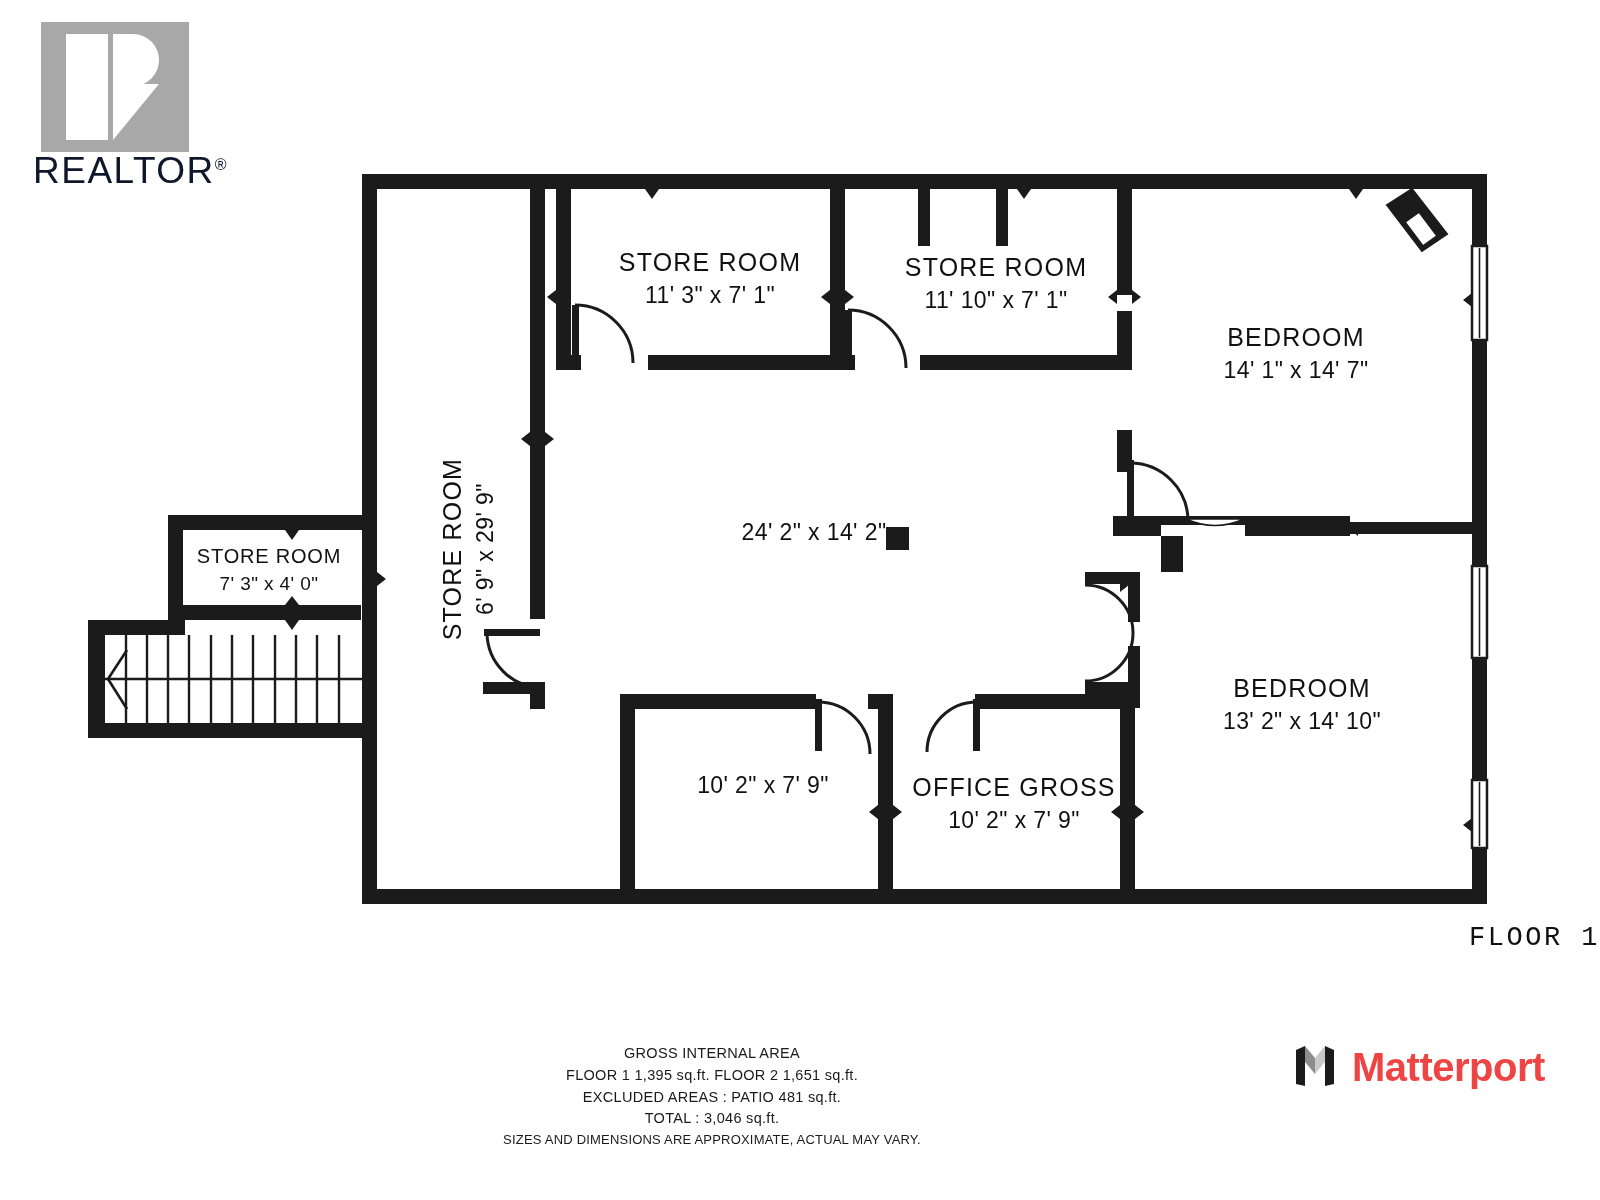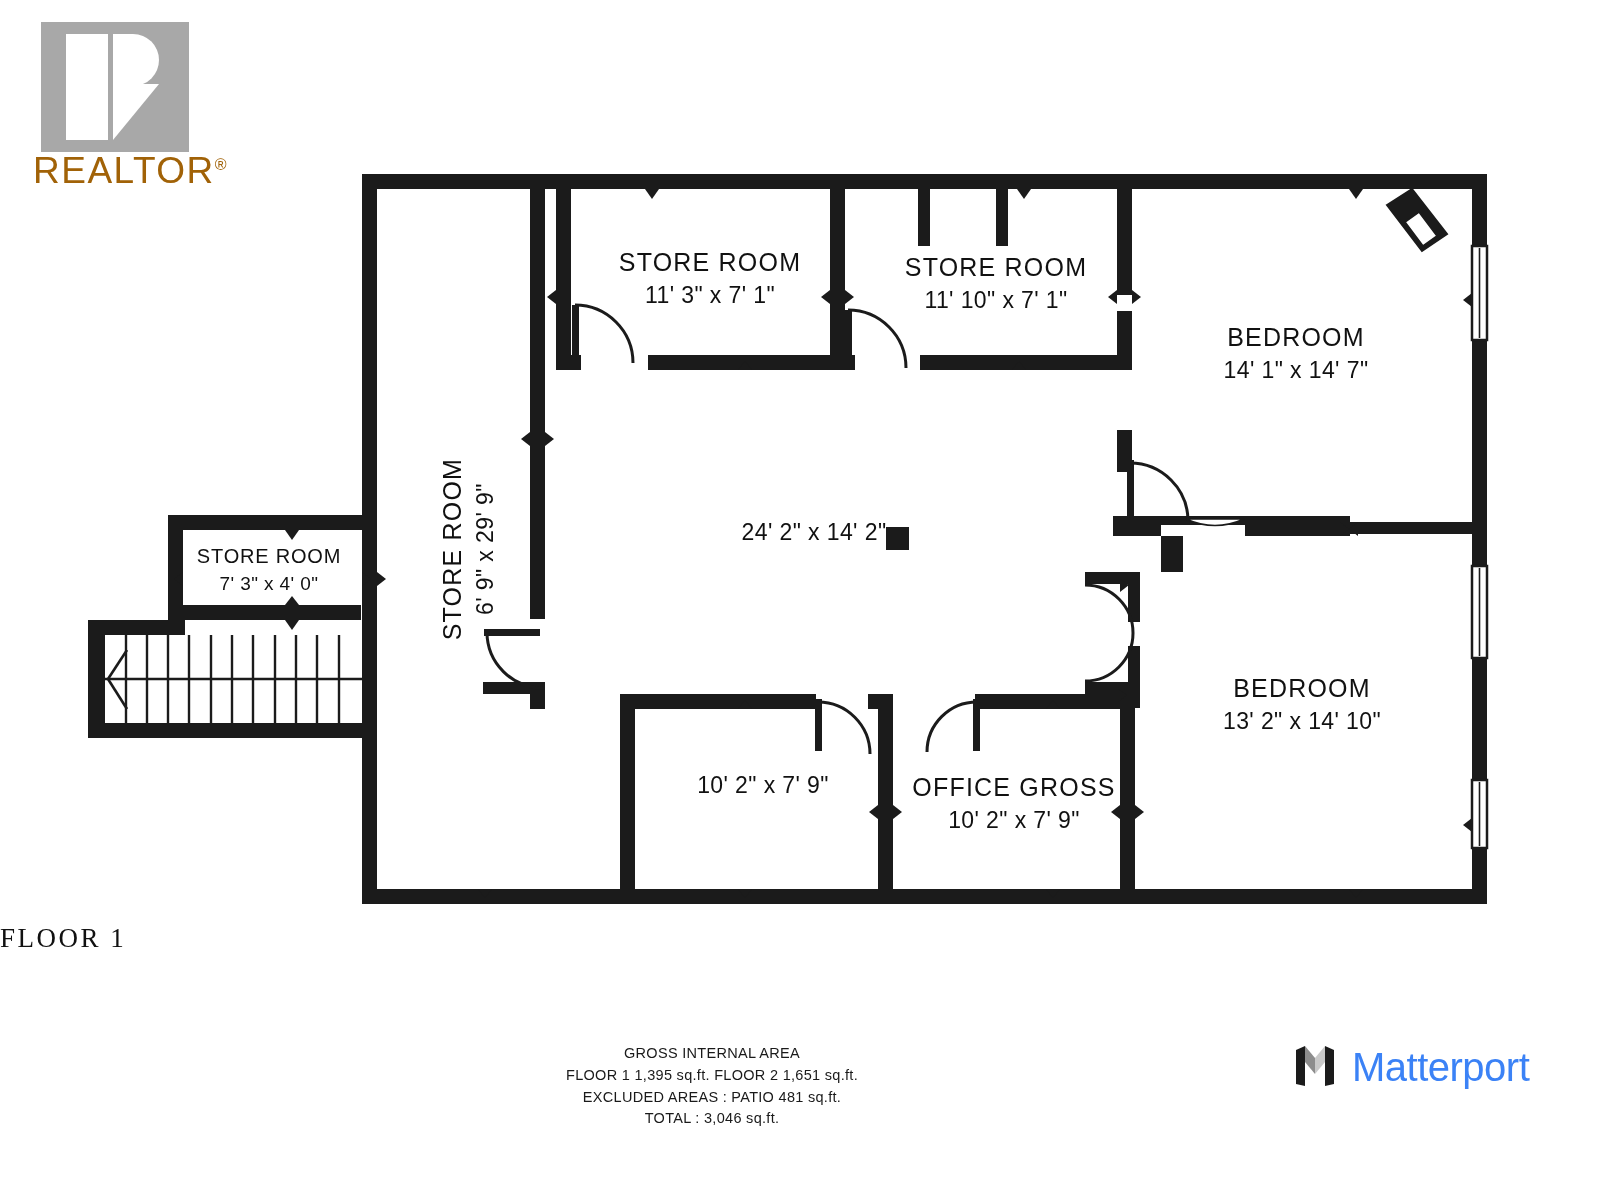--- a/index.html
+++ b/index.html
@@ -56,42 +56,42 @@
     height: 0;
     border-left: 46px solid #ffffff;
     border-bottom: 56px solid transparent;
   }
   #realtor-wordmark {
     position: absolute;
     left: 0px;
     top: 128px;
     font-size: 37px;
     letter-spacing: 1.5px;
-    color: #a16207;
+    color: #0f172a;
     font-family: "Liberation Sans", sans-serif;
     white-space: nowrap;
   }
   #realtor-wordmark sup {
     font-size: 16px;
     vertical-align: super;
   }
 
   
   #matterport-logo {
     position: absolute;
     left: 1292px;
     top: 1044px;
     display: flex;
     align-items: center;
     gap: 14px;
   }
   #matterport-wordmark {
     font-size: 40px;
-    font-weight: normal;
-    color: #3b82f6;
+    font-weight: bold;
+    color: #ef4444;
     letter-spacing: -0.5px;
     font-family: "Liberation Sans", sans-serif;
     white-space: nowrap;
   }
 
   
   #floorplan-svg {
     position: absolute;
     left: 0;
     top: 0;
@@ -122,25 +122,25 @@
   #label-store-vertical {
     transform: rotate(-90deg);
     transform-origin: center center;
   }
 
   #floor-title {
     position: absolute;
     left: 0;
     top: 923px;
     width: 1600px;
-    text-align: left;
+    text-align: right;
     font-size: 27px;
     letter-spacing: 2.5px;
     color: #111111;
-    font-family: Liberation Serif, serif;
+    font-family: Liberation Mono, monospace;
   }
   #floor-title span { display: inline-block; }
 
   
   #area-notes {
     position: absolute;
     left: 0;
     top: 1043px;
     width: 1424px;
     text-align: center;
@@ -420,20 +420,21 @@
 
 <div id="floor-title">
   <span>FLOOR 1</span>
 </div>
 
 <div id="area-notes">
   <span class="note-line">GROSS INTERNAL AREA</span>
   <span class="note-line">FLOOR 1 1,395 sq.ft.   FLOOR 2 1,651 sq.ft.</span>
   <span class="note-line">EXCLUDED AREAS :  PATIO 481 sq.ft.</span>
   <span class="note-line">TOTAL :  3,046 sq.ft.</span>
+  <span class="note-small">SIZES AND DIMENSIONS ARE APPROXIMATE, ACTUAL MAY VARY.</span>
 </div>
 
 <div id="matterport-logo">
   <svg width="46" height="46" viewBox="0 0 46 46">
     <path d="M4 6 L13 2 L13 42 L4 40 Z" fill="#1b1b1b"></path>
     <path d="M13 2 L23 14 L23 30 L13 18 Z" fill="#8d8d8d"></path>
     <path d="M23 14 L33 2 L33 18 L23 30 Z" fill="#c9c9c9"></path>
     <path d="M33 2 L42 6 L42 40 L33 42 Z" fill="#1b1b1b"></path>
   </svg>
   <span id="matterport-wordmark">Matterport</span>

